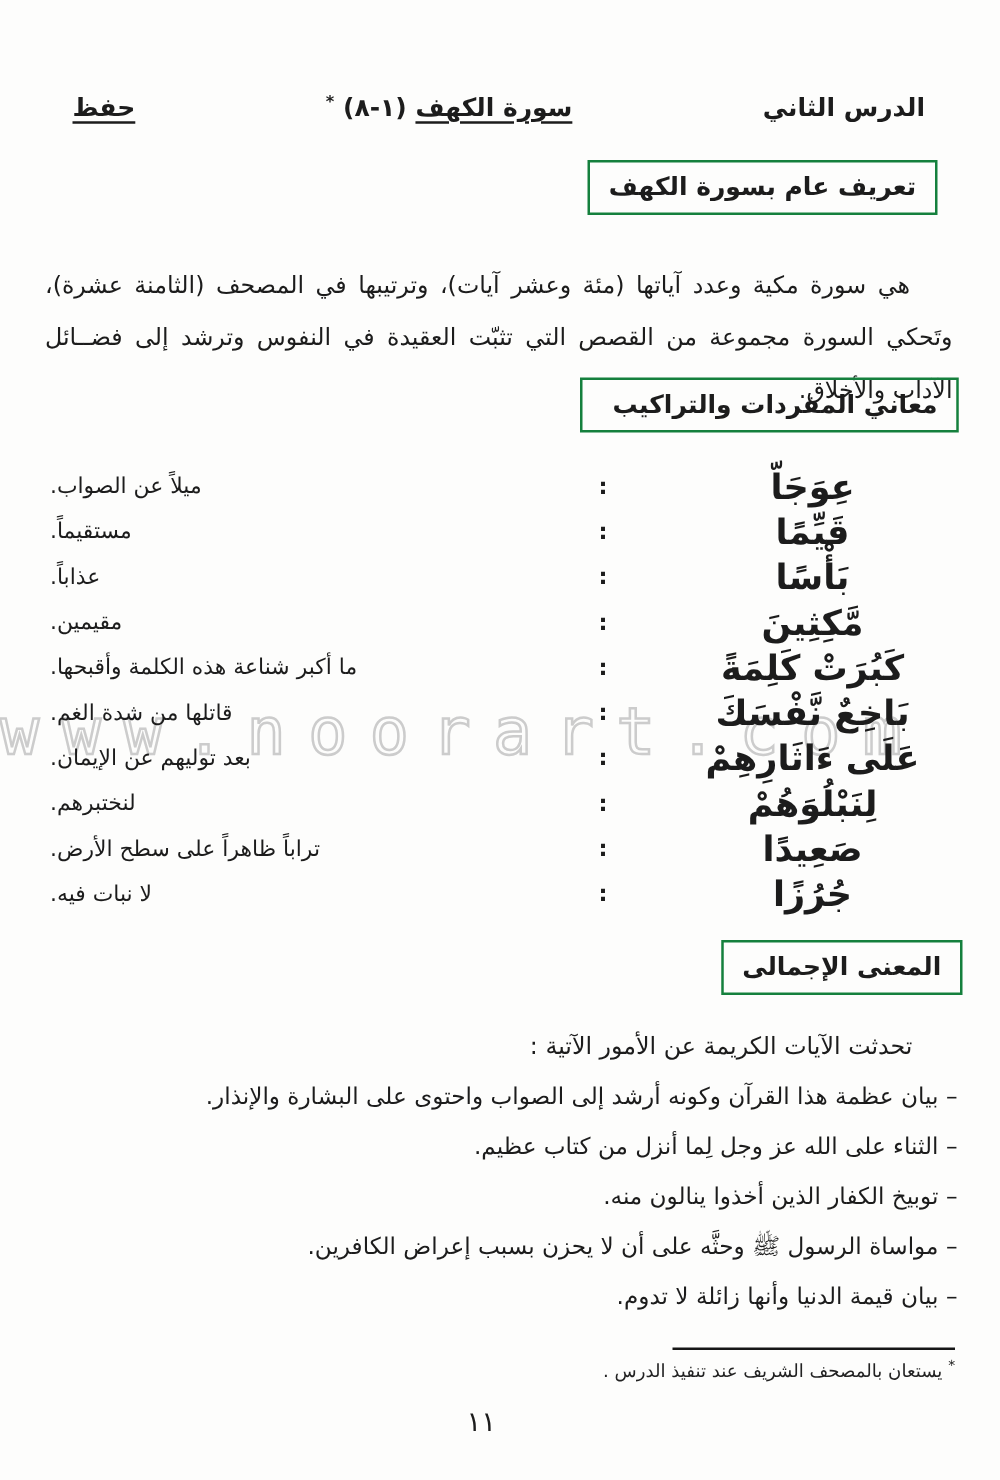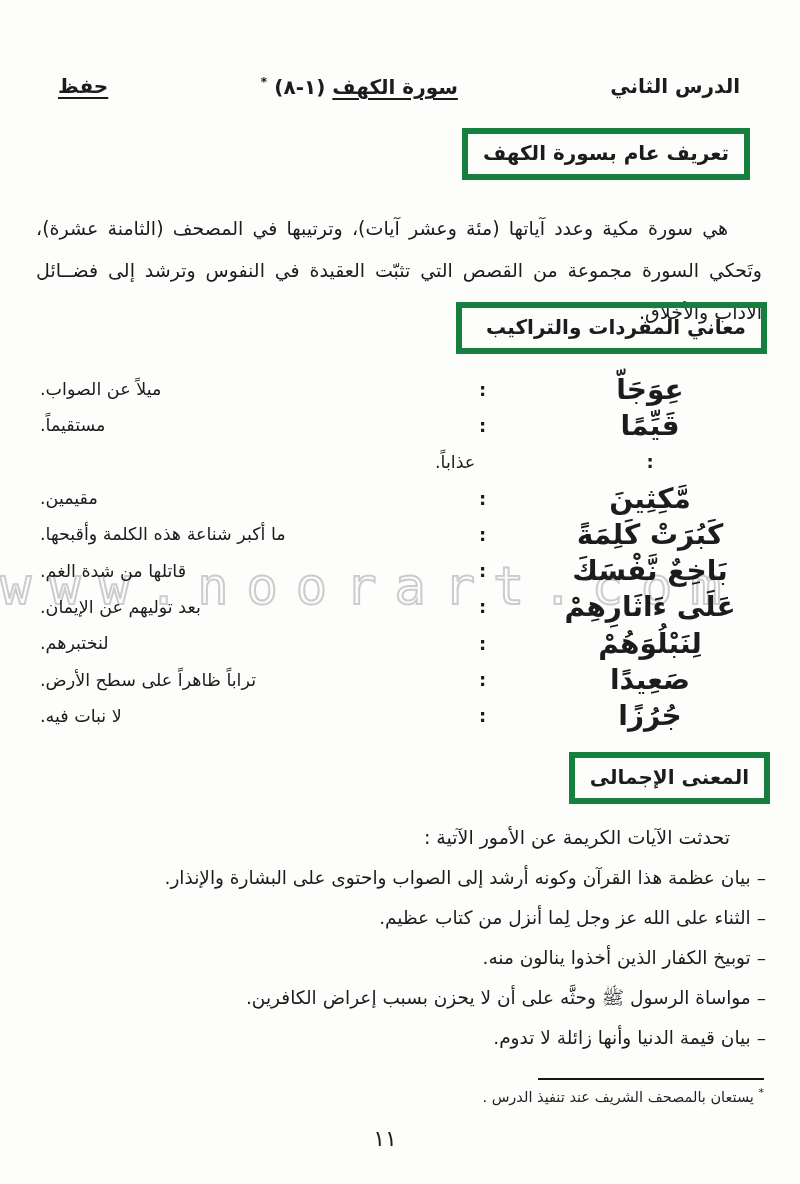--- a/index.html
+++ b/index.html
@@ -38,21 +38,21 @@
   .hdr-lesson{white-space:nowrap;}
   .hdr-title{white-space:nowrap;}
   .hdr-title .ttl-main{text-decoration:underline;text-underline-offset:4px;}
   .hdr-title sup{font-size:13px;font-weight:700;}
   .hdr-memorize{white-space:nowrap;text-decoration:underline;text-underline-offset:4px;}
 
   
   .secbox{
     position:absolute;
     display:inline-block;
-    border:6px solid #15803d;
+    border:2px solid #15803d;
     padding:7px 15px 9px 15px;
     font-weight:700;font-size:20px;
     background:transparent;
     white-space:nowrap;
   }
   .box1{top:128px;right:50px;}
   .box2{top:302px;right:33px;padding-left:24px;}
   .box3{top:752px;right:30px;}
 
   
@@ -132,20 +132,21 @@
         <span class="vocab-word">عِوَجَاّ</span>
         <span class="vocab-colon">:</span>
         <span class="vocab-meaning">ميلاً عن الصواب.</span>
       </div>
       <div class="vocab-row">
         <span class="vocab-word">قَيِّمًا</span>
         <span class="vocab-colon">:</span>
         <span class="vocab-meaning">مستقيماً.</span>
       </div>
       <div class="vocab-row">
+        <span class="vocab-word">بَأْسًا</span>
         <span class="vocab-colon">:</span>
         <span class="vocab-meaning">عذاباً.</span>
       </div>
       <div class="vocab-row">
         <span class="vocab-word">مَّكِثِينَ</span>
         <span class="vocab-colon">:</span>
         <span class="vocab-meaning">مقيمين.</span>
       </div>
       <div class="vocab-row">
         <span class="vocab-word">كَبُرَتْ كَلِمَةً</span>

